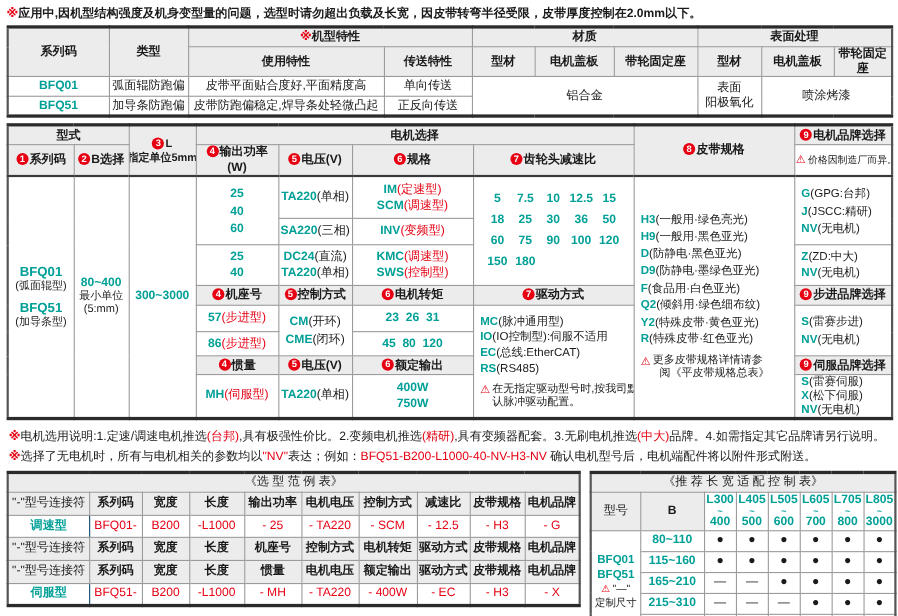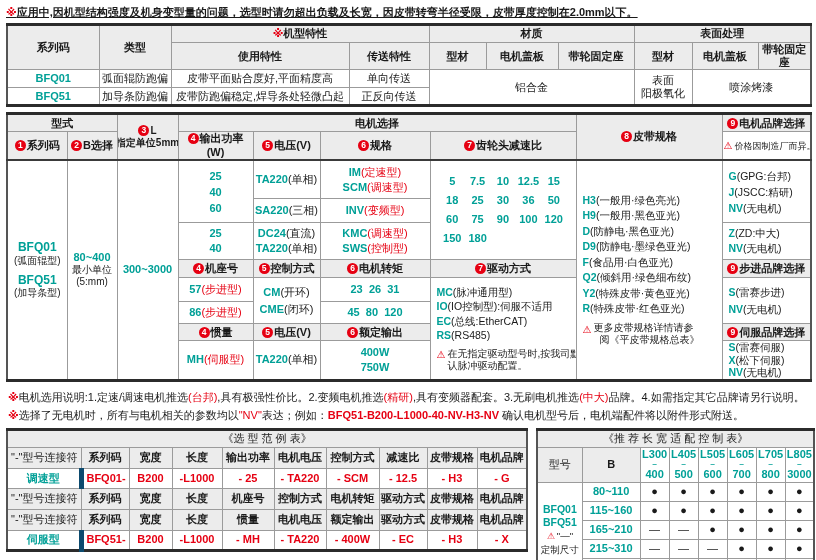--- a/index.html
+++ b/index.html
@@ -1,44 +1,44 @@
 <!DOCTYPE html>
 <html><head>
 <meta charset="utf-8">
 <style>
   html,body{margin:0;padding:0;}
   body{width:816px;height:560px;background:#fff;font-family:"Liberation Sans","DejaVu Sans",sans-serif;color:#1a1a1a;overflow:hidden;}
   .page{padding:5px 6px;}
-  .topnote{font-size:11px;font-weight:bold;letter-spacing:0;line-height:15px;white-space:nowrap;text-decoration:underline;}
+  .topnote{font-size:11px;font-weight:bold;letter-spacing:0;line-height:15px;white-space:nowrap;}
   .mark{color:#e60012;font-weight:bold;}
   table.t{border-collapse:collapse;table-layout:fixed;border-top:3px solid #2b2b2b;border-bottom:3px solid #2b2b2b;border-left:2px solid #555;border-right:2px solid #555;}
   table.t td{border:1px solid #9b9b9b;padding:0 1px;text-align:center;vertical-align:middle;font-size:11px;line-height:1.2;overflow:hidden;}
   .grey{background:#ececec;}
   .hb td{font-weight:bold;}
   .hb2{border-bottom:2px solid #3a3a3a !important;}
   .teal{color:#00a097;font-weight:bold;}
   .red{color:#e60012;}
-  .redb{color:#e60012;font-weight:bold;margin-top:25px;}
+  .redb{color:#e60012;font-weight:normal;margin-top:25px;}
   .badge{display:inline-block;width:11px;height:11px;border-radius:50%;background:#e60012;color:#fff;font-size:8.5px;line-height:11px;text-align:center;font-weight:bold;margin-right:1px;vertical-align:1px;}
   .warn{color:#e60012;font-weight:bold;margin-right:2px;font-size:10px;}
   .stack{display:flex;flex-direction:column;justify-content:center;align-items:center;}
   .lines{display:flex;flex-direction:column;justify-content:center;}
   .ln{white-space:nowrap;}
   .s10{font-size:10px;}
   .s105{font-size:10.5px;}
   .s95{font-size:9.5px;}
   .leftpad{text-align:left;padding-left:5px;}
   .ratio-grid{display:grid;grid-template-columns:repeat(5,1fr);row-gap:6px;padding:0 8px;}
   .notegrp{display:flex;align-items:flex-start;margin-top:5px;}
   .notegrp .txt{text-align:left;font-size:10px;line-height:12.5px;white-space:nowrap;}
   .notes{margin:6px 0 4px 2px;}
   .notes div{font-size:11px;line-height:18px;white-space:nowrap;}
   .bottomrow{display:flex;gap:8px;margin-top:4px;align-items:flex-start;}
   .ex-val td{border-left:none;border-right:none;}
-  .ex-val td.keepr{border-right:5px solid #0c4a6e;}
+  .ex-val td.keepr{border-right:1px solid #0c4a6e;}
   .lhdr{line-height:10px;}
   .lhdr .tilde{font-size:8px;line-height:7px;display:block;}
   .dot{font-size:10px;}
   .gap6{height:6px;}
 </style>
 </head>
 <body>
 
 <div class="page">
 

